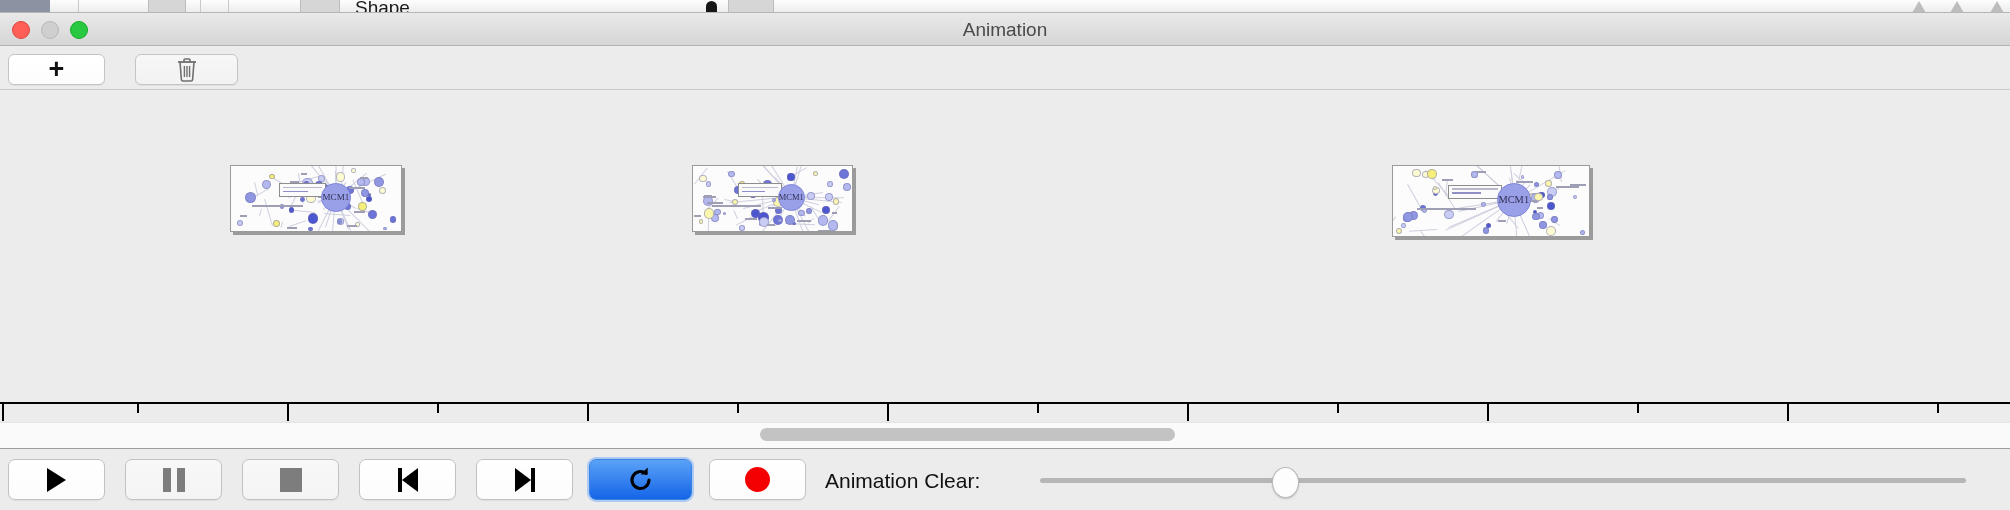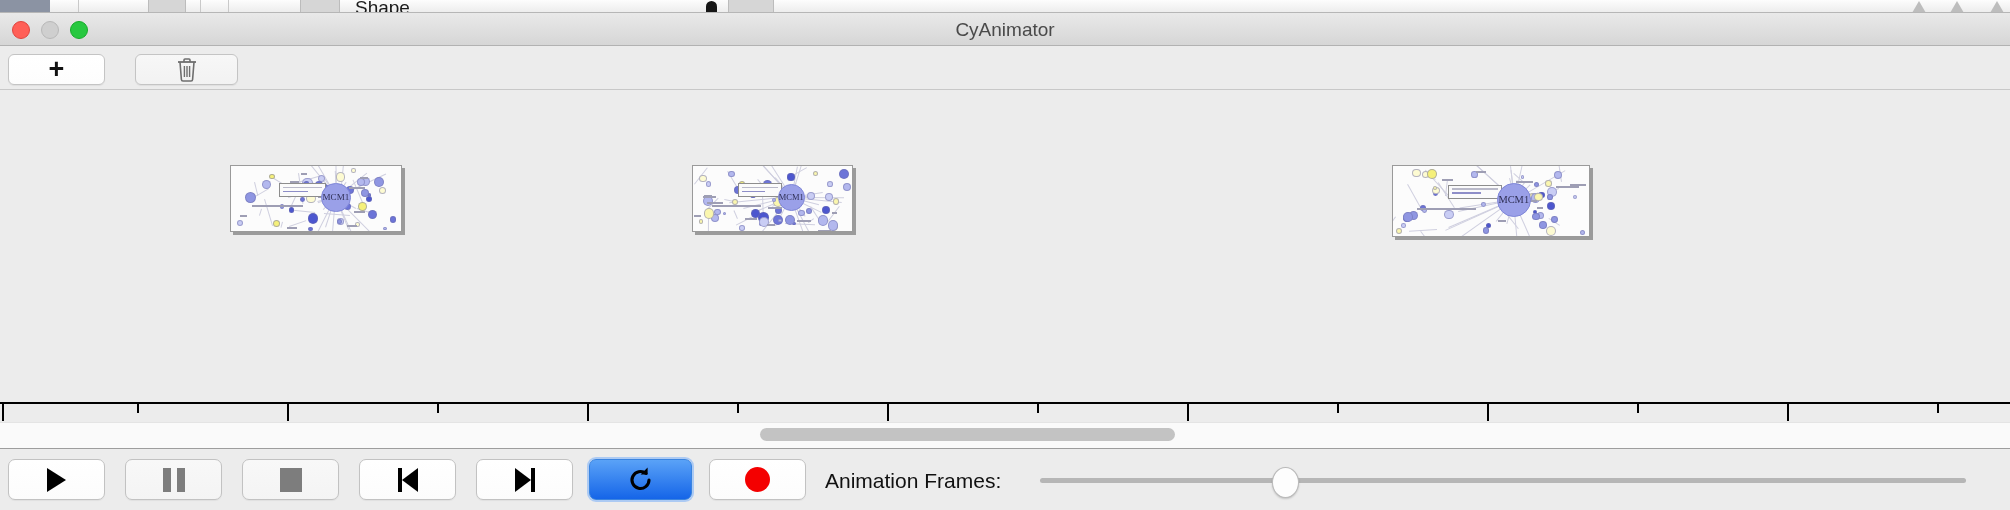--- a/index.html
+++ b/index.html
@@ -192,21 +192,21 @@
     <div class="bg-tri" style="left:1950px;"></div>
     <div class="bg-tri" style="left:1990px;"></div>
   </div>
 
   <div class="titlebar">
     <div class="lights">
       <div class="light red"></div>
       <div class="light yellow"></div>
       <div class="light green"></div>
     </div>
-    <div class="window-title">CyAnimator</div>
+    <div class="window-title">Animation</div>
   </div>
 
   <div class="toolbar">
     <div class="btn" id="add-frame-button">
       <span class="plus-glyph">+</span>
     </div>
     <div class="btn flat" id="delete-frame-button">
       <svg width="22" height="26" viewBox="0 0 22 26">
         <path d="M2 5 H20" stroke="#6f6f6f" stroke-width="1.8" fill="none"></path>
         <path d="M8 5 V3 a1 1 0 0 1 1-1 h4 a1 1 0 0 1 1 1 V5" stroke="#6f6f6f" stroke-width="1.6" fill="none"></path>
@@ -586,17 +586,17 @@
         <div class="cbtn primary" style="left: 589px; width: 103px;">
           <svg width="30" height="30" viewBox="0 0 30 30">
             <path d="M23 15 a8.5 8.5 0 1 1 -3.1 -6.6" fill="none" stroke="#000" stroke-width="3.1" stroke-linecap="round"></path>
             <path d="M21.6 2.4 L21.6 9.6 L14.6 9.6 Z" fill="#000"></path>
           </svg>
         </div>
         <div class="cbtn" style="left: 709px; width: 97px;">
           <span class="ic-record"></span>
         </div>
       </div>
-    <div class="speed-label" id="speed-label" style="left: 825px;">Animation Frames:</div>
+    <div class="speed-label" id="speed-label" style="left: 825px;">Animation Clear:</div>
     <div class="slider-track" id="speed-track" style="left: 1040px; width: 926px;"></div>
     <div class="slider-knob" id="speed-knob" style="left: 1272px;"></div>
   </div>
 </div>
 
 </body></html>

